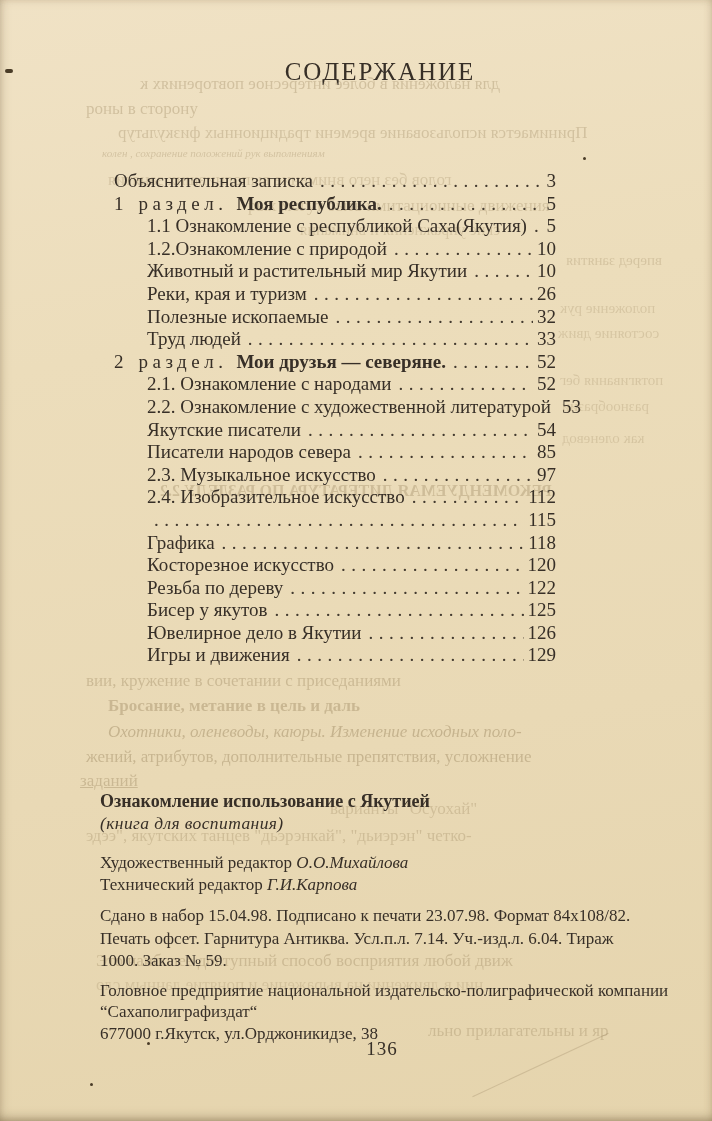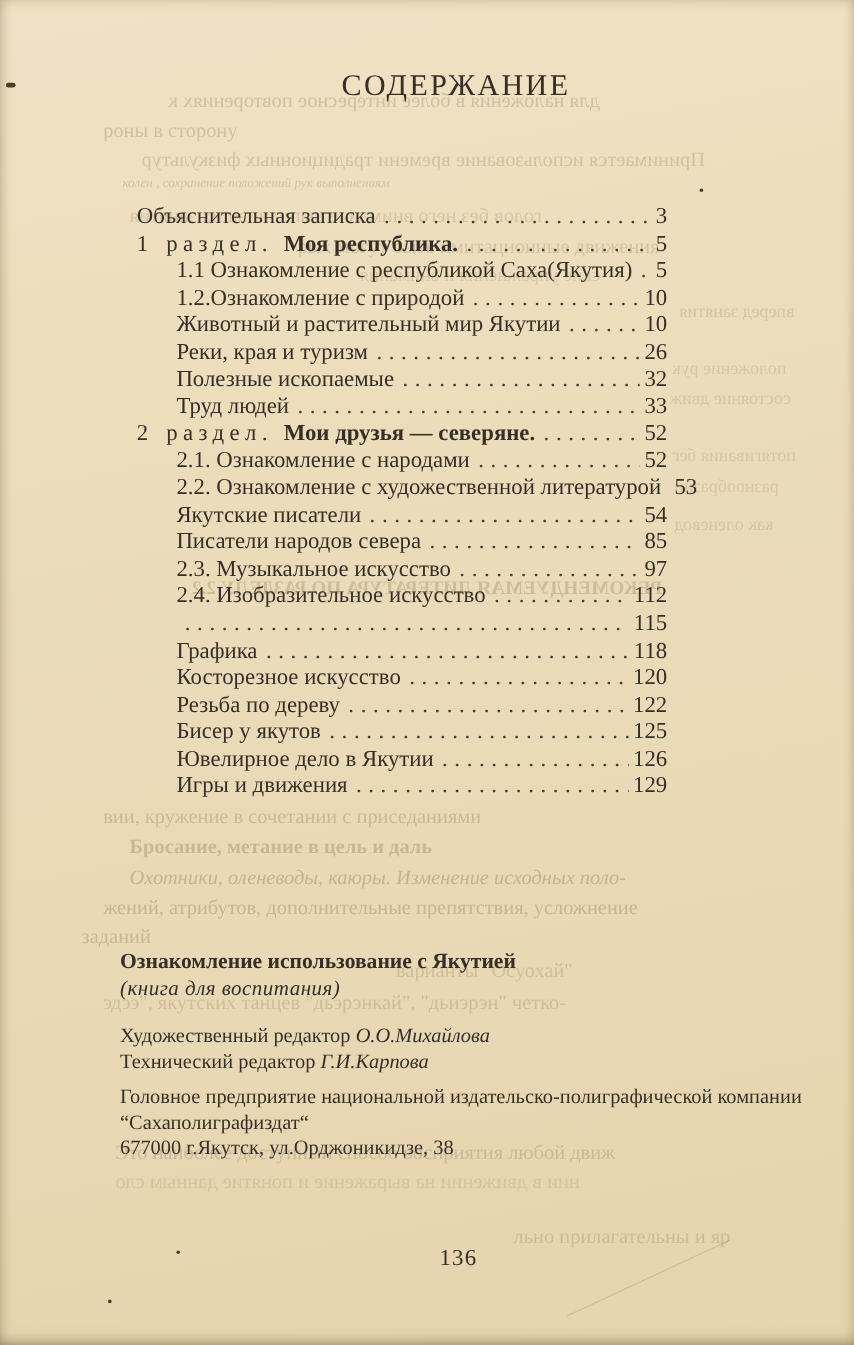--- a/index.html
+++ b/index.html
@@ -61,21 +61,21 @@
       <div class="bleed mir" style="top: 300px; left: 560px; opacity: 0.22; font-size: 15px;">положение рук</div>
       <div class="bleed mir" style="top: 325px; left: 558px; opacity: 0.22; font-size: 15px;">состояние движ</div>
       <div class="bleed mir" style="top: 372px; left: 560px; opacity: 0.22; font-size: 15px;">потягивания бег</div>
       <div class="bleed mir" style="top: 398px; left: 562px; opacity: 0.22; font-size: 15px;">разнообразии</div>
       <div class="bleed mir" style="top: 430px; left: 562px; opacity: 0.22; font-size: 15px;">как оленевод</div>
       <div class="bleed mir b" style="top: 482px; left: 160px; opacity: 0.3; font-size: 16px;">РЕКОМЕНДУЕМАЯ ЛИТЕРАТУРА ПО РАЗДЕЛУ 2.2</div>
       <div class="bleed" style="top: 671px; left: 86px; opacity: 0.32; font-size: 17px;">вии, кружение в сочетании с приседаниями</div>
       <div class="bleed i" style="top: 722px; left: 108px; opacity: 0.38; font-size: 17px;">Охотники, оленеводы, каюры. Изменение исходных поло-</div>
       <div class="bleed b" style="top: 696px; left: 108px; opacity: 0.34; font-size: 17px;">Бросание, метание в цель и даль</div>
       <div class="bleed" style="top: 747px; left: 86px; opacity: 0.36; font-size: 17px;">жений, атрибутов, дополнительные препятствия, усложнение</div>
-      <div class="bleed" style="top: 771px; left: 68px; opacity: 0.33; font-size: 17px;">заданий</div>
+      <div class="bleed" style="top: 771px; left: 80px; opacity: 0.33; font-size: 17px; text-decoration: underline;">заданий</div>
       <div class="bleed" style="top: 799px; left: 330px; opacity: 0.26; font-size: 17px;">варианты  "Осуохай"</div>
       <div class="bleed" style="top: 826px; left: 86px; opacity: 0.27; font-size: 17px;">эдээ", якутских танцев "дьэрэнкай", "дьиэрэн"      четко-</div>
       <div class="bleed" style="top: 951px; left: 96px; opacity: 0.3; font-size: 17px;">Это наиболее доступный способ восприятия любой движ</div>
       <div class="bleed mir" style="top: 975px; left: 96px; opacity: 0.2; font-size: 17px;">нии в движении на выражение и понятие данным сло</div>
       <div class="bleed" style="top: 1021px; left: 428px; opacity: 0.28; font-size: 17px;">льно прилагательны и яр</div>
     </div>
 
   <h1 class="title ink">СОДЕРЖАНИЕ</h1>
 
   <div class="toc ink" id="toc">
@@ -190,20 +190,25 @@
       </div>
     </div>
 
   <div class="colophon ink">
     <div class="book-title">Ознакомление использование с Якутией</div>
     <div class="book-subtitle">(книга для воспитания)</div>
     <div class="editors" id="editors">
         <div class="ed-line"><span class="ed-role">Художественный редактор </span><span class="ed-name">О.О.Михайлова</span></div>
         <div class="ed-line"><span class="ed-role">Технический редактор </span><span class="ed-name">Г.И.Карпова</span></div>
       </div>
+    <div class="print-info" id="printinfo">
+        <div>Сдано в набор 15.04.98. Подписано к печати 23.07.98. Формат 84х108/82.</div>
+        <div>Печать офсет. Гарнитура Антиква. Усл.п.л. 7.14. Уч.-изд.л. 6.04. Тираж</div>
+        <div>1000. Заказ № 59.</div>
+      </div>
     <div class="publisher" id="publisher">
         <div>Головное предприятие национальной издательско-полиграфической компании</div>
         <div>“Сахаполиграфиздат“</div>
         <div>677000 г.Якутск, ул.Орджоникидзе, 38</div>
       </div>
   </div>
 
   <div class="folio ink">136</div>
 
   <div class="speck" style="left:5px;top:69px;width:8px;height:4px;border-radius:2px;"></div>

